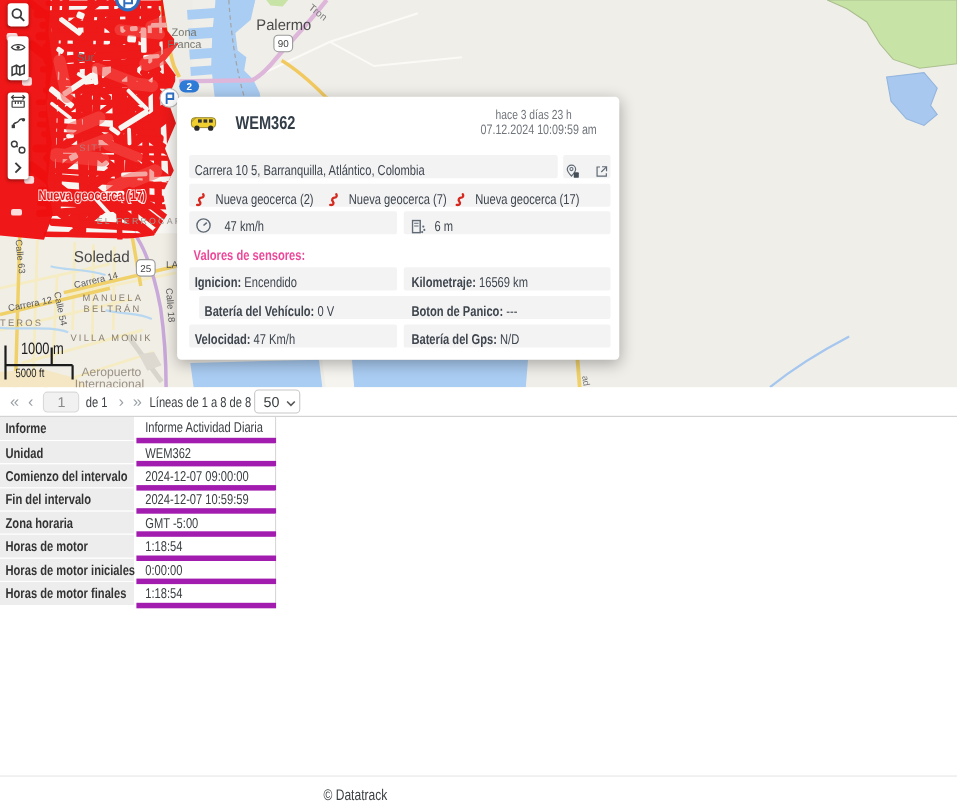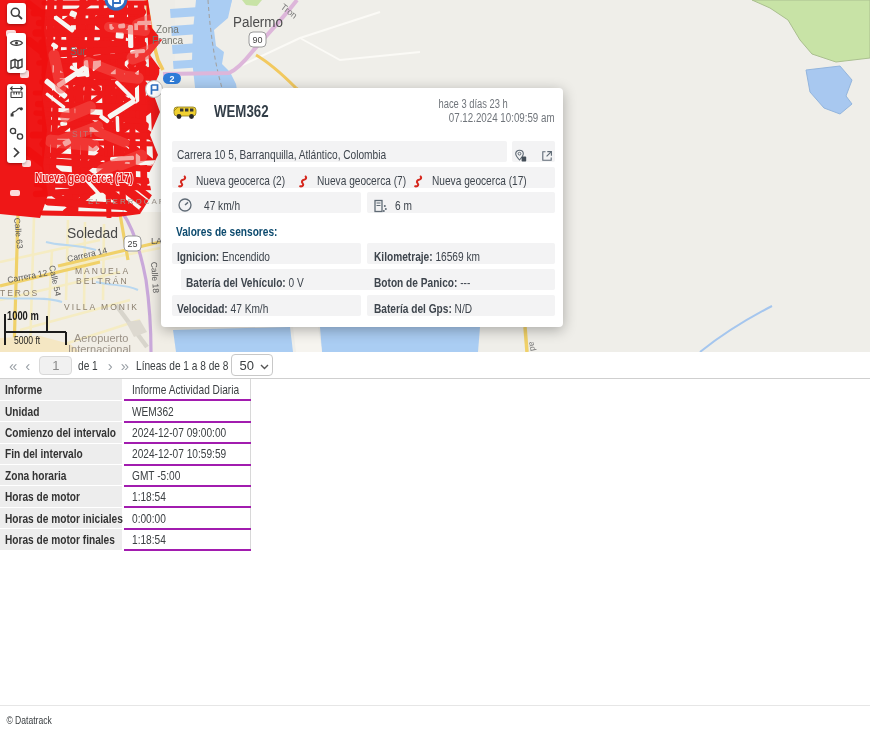--- a/index.html
+++ b/index.html
@@ -7,24 +7,24 @@
 .sbtn{position:absolute;left:7px;width:19px;background:#fff;border-radius:3px;box-shadow:0 1px 3px rgba(0,0,0,.35)}
 .sbtn svg{display:block;margin:0 auto}
 #popup{position:absolute;left:161px;top:88px;width:402px;height:239px;background:#fff;border-radius:4px;box-shadow:0 3px 14px rgba(0,0,0,.3);padding:0 8px 0 11px;font-size:13px;color:#3e454d}
 .prow{background:#f3f3f4;border-radius:2px;position:absolute;display:flex;align-items:flex-end}
 #scale{position:absolute;left:4px;top:311px;width:80px;font-size:11px;font-weight:bold;color:#202020}
 #pager{position:relative;height:27px;border-bottom:1px solid #cfcfcf;display:flex;align-items:center;font-size:13px;color:#3c4043}
 #tbl{border-collapse:collapse;font-size:13px;margin:0;table-layout:fixed;width:250px}
 #tbl td{height:21.4px;padding:0;white-space:nowrap;overflow:visible}
 #tbl td.l{width:122px;background:#ededed;font-weight:bold;color:#333;padding-left:5px;border-bottom:1px solid #fff}
 #tbl td.gap{width:2px;background:#fff}
-#tbl td.v{width:126px;background:#fff;color:#3c4043;padding-left:8px;border-bottom:2px solid #a21caf;border-right:1px solid #d8d8d8}
+#tbl td.v{width:126px;background:#fff;color:#3c4043;padding-left:8px;border-bottom:5px solid #a21caf;border-right:1px solid #d8d8d8}
 .c{display:inline-block;transform:scaleX(0.78);transform-origin:0 50%;white-space:nowrap}
 #footer{position:absolute;left:0;top:705px;width:870px;border-top:1px solid #e6e6e6}
-#footer .txt{width:646px;text-align:left;padding-top:8px;font-size:11px;color:#3c4043}
+#footer .txt{width:646px;text-align:center;padding-top:8px;font-size:14px;color:#3c4043}
 </style></head>
 <body>
 <div id="map">
 <svg width="870" height="352" viewBox="0 0 870 352">
 
  <rect x="0" y="0" width="870" height="352" fill="#efeee9"></rect>
 
  <rect x="0" y="0" width="163" height="215" fill="#f7f6f2"></rect>
 
  <rect x="0" y="212" width="190" height="140" fill="#f1eee6"></rect>
@@ -299,35 +299,35 @@
           <circle cx="11" cy="52.5" r="2.6"></circle>
           <path d="M5.8,48.8 L9.2,50.7" stroke-dasharray="1.5,1.5"></path>
           <path d="M5,64 L9.5,68.5 L5,73" stroke-width="1.7"></path>
         </g>
       </svg>
     </div>
 <div id="scale" style="position:absolute;left:0;top:308px;width:90px;height:44px;z-index:5">
 <svg width="80" height="34" viewBox="0 0 80 34" style="position:absolute;left:0;top:5px">
         <path d="M5,1 L5,32 M5,19 L66,19 M47,3 L47,19 M66,19 L66,32" stroke="#1c1c1c" stroke-width="2" fill="none"></path>
       </svg>
-<div style="position:absolute;left:7px;top:1px;font-size:12px;font-weight:bold;color:#1c1c1c"><span class="c">1000 m</span></div>
+<div style="position:absolute;left:19px;top:1px;font-size:15px;font-weight:normal;color:#1c1c1c"><span class="c">1000 m</span></div>
 <div style="position:absolute;left:14px;top:26px;font-size:11px;font-weight:normal;color:#1c1c1c"><span class="c">5000 ft</span></div>
 </div>
 <div id="popup">
  <svg width="25" height="16" viewBox="0 0 25 16" style="position:absolute;left:12px;top:16px">
         <rect x="1" y="3" width="22" height="9" rx="3" fill="#f0d030" stroke="#8a7a20" stroke-width="0.8"></rect>
         <path d="M1,7 L5,3" stroke="#8a7a20" stroke-width="0.8"></path>
         <rect x="7" y="4.5" width="3.4" height="3" fill="#333"></rect>
         <rect x="12" y="4.5" width="3.4" height="3" fill="#333"></rect>
         <rect x="17" y="4.5" width="3.4" height="3" fill="#333"></rect>
         <circle cx="6" cy="12.5" r="2.4" fill="#2a2a2a"></circle>
         <circle cx="18.5" cy="12.5" r="2.4" fill="#2a2a2a"></circle>
       </svg>
  <div style="position:absolute;left:53px;top:14px;font-size:17px;font-weight:bold;color:#333e48"><span class="c">WEM362</span></div>
- <div style="position:absolute;right:8px;top:10px;text-align:left;font-size:12px;color:#70757b;line-height:13.5px"><span class="c" style="transform-origin:100% 50%">hace 3 días 23 h</span><br><span class="c" style="transform-origin:100% 50%;font-size:12.5px">07.12.2024 10:09:59 am</span></div>
+ <div style="position:absolute;right:20px;top:10px;text-align:center;font-size:12px;color:#70757b;line-height:13.5px"><span class="c" style="transform-origin:100% 50%">hace 3 días 23 h</span><br><span class="c" style="transform-origin:100% 50%;font-size:12.5px">07.12.2024 10:09:59 am</span></div>
  <div class="prow" style="left:11px;top:53px;width:335px;height:21px;padding-left:5px">
         <span class="c">Carrera 10 5, Barranquilla, Atlántico, Colombia</span>
       </div>
  <div class="prow" style="left:351px;top:53px;width:43px;height:21px;justify-content:space-between;padding:0 2px">
   <svg width="13" height="13" viewBox="0 0 13 13">
           <path d="M5.5,1.2 C7.7,1.2 9.3,2.8 9.3,4.8 C9.3,6.9 5.5,11 5.5,11 C5.5,11 1.7,6.9 1.7,4.8 C1.7,2.8 3.3,1.2 5.5,1.2 Z" fill="none" stroke="#5f6a75" stroke-width="1.1"></path>
           <circle cx="5.5" cy="4.7" r="1.4" fill="none" stroke="#5f6a75" stroke-width="1"></circle>
           <rect x="7.6" y="7.6" width="4.6" height="5" rx="0.8" fill="#454f59"></rect>
         </svg>
   <svg width="12" height="12" viewBox="0 0 12 12">
@@ -360,21 +360,21 @@
  <div class="prow" style="left:206px;top:104px;width:188px;height:21px;padding-left:7px;gap:8px">
   <svg width="13" height="14" viewBox="0 0 13 14">
           <rect x="1" y="1.5" width="7" height="11" fill="none" stroke="#5f6a75" stroke-width="1.3"></rect>
           <path d="M2.5,4 L6.5,4 M2.5,6.5 L6.5,6.5" stroke="#5f6a75" stroke-width="1"></path>
           <circle cx="10.8" cy="7" r="1" fill="#5f6a75"></circle>
           <circle cx="11.8" cy="10" r="1" fill="#5f6a75"></circle>
           <circle cx="9.8" cy="12" r="1" fill="#5f6a75"></circle>
         </svg>
         <span class="c">6 m</span>
  </div>
- <div style="position:absolute;left:15px;top:136px;font-size:13px;font-weight:bold;color:#0c4a6e"><span class="c">Valores de sensores:</span></div>
+ <div style="position:absolute;left:15px;top:136px;font-size:13px;font-weight:bold;color:#ec4899"><span class="c">Valores de sensores:</span></div>
  <div class="prow" style="left:11px;top:155px;width:189px;height:21px;padding-left:5px">
         <span class="c"><b>Ignicion:</b> Encendido</span>
       </div>
  <div class="prow" style="left:206px;top:155px;width:188px;height:21px;padding-left:7px">
         <span class="c"><b>Kilometraje:</b> 16569 km</span>
       </div>
  <div class="prow" style="left:20px;top:181px;width:189px;height:21px;padding-left:5px">
         <span class="c"><b>Batería del Vehículo:</b> 0 V</span>
       </div>
  <div class="prow" style="left:206px;top:181px;width:188px;height:21px;padding-left:7px">

